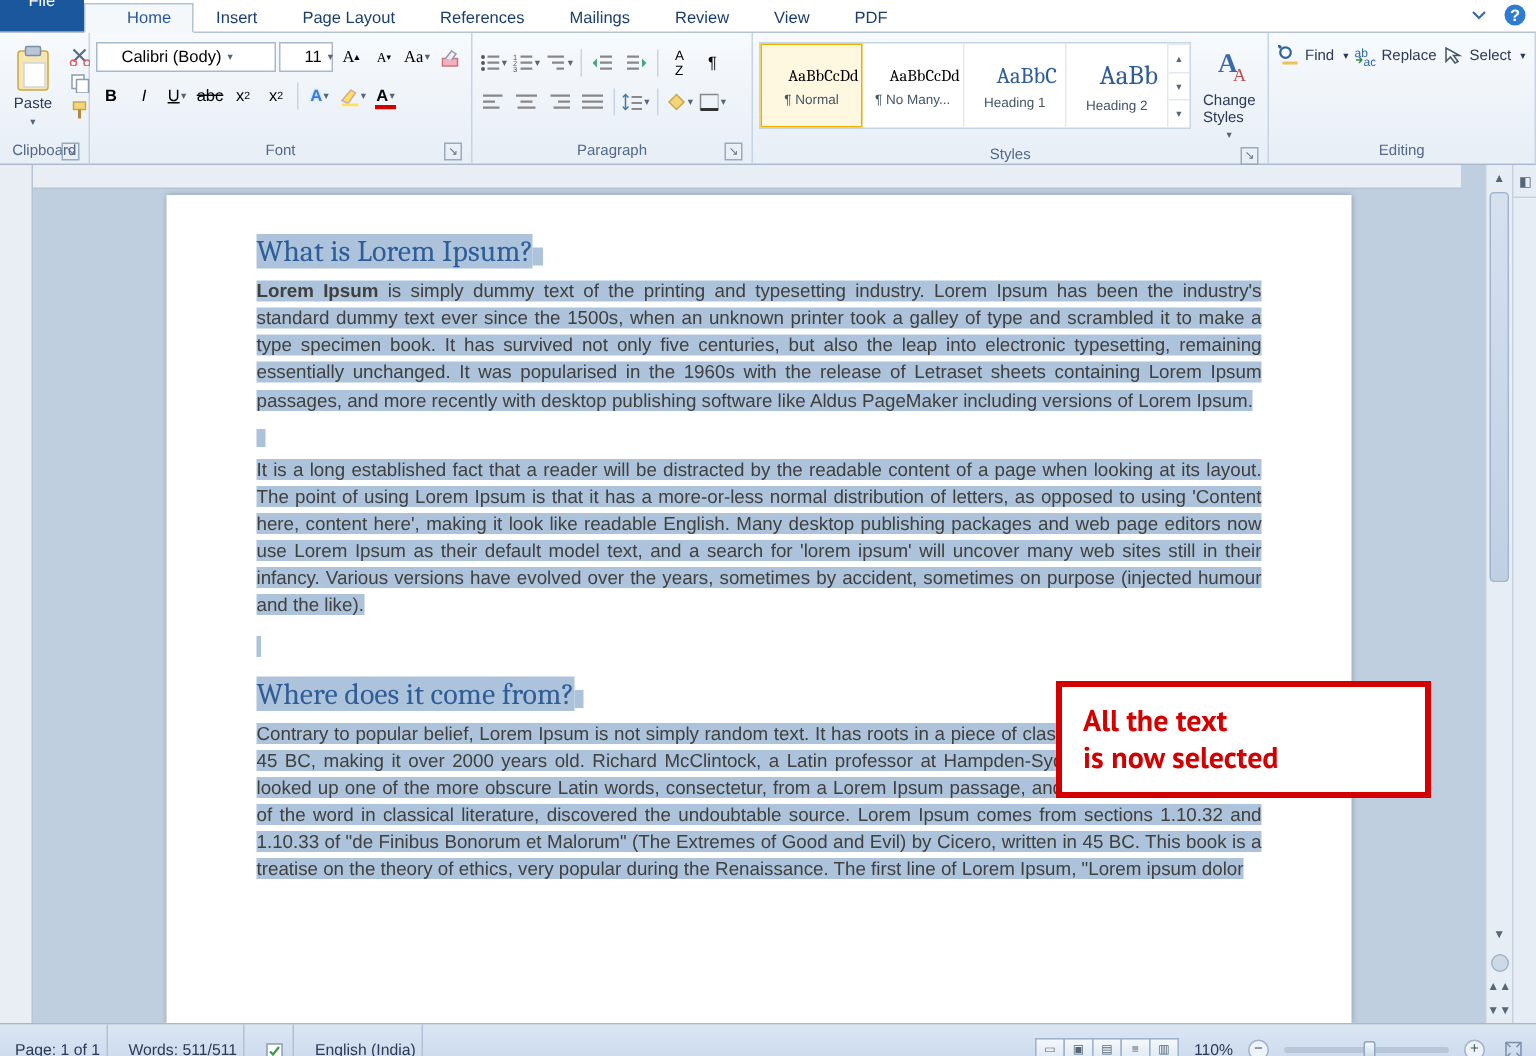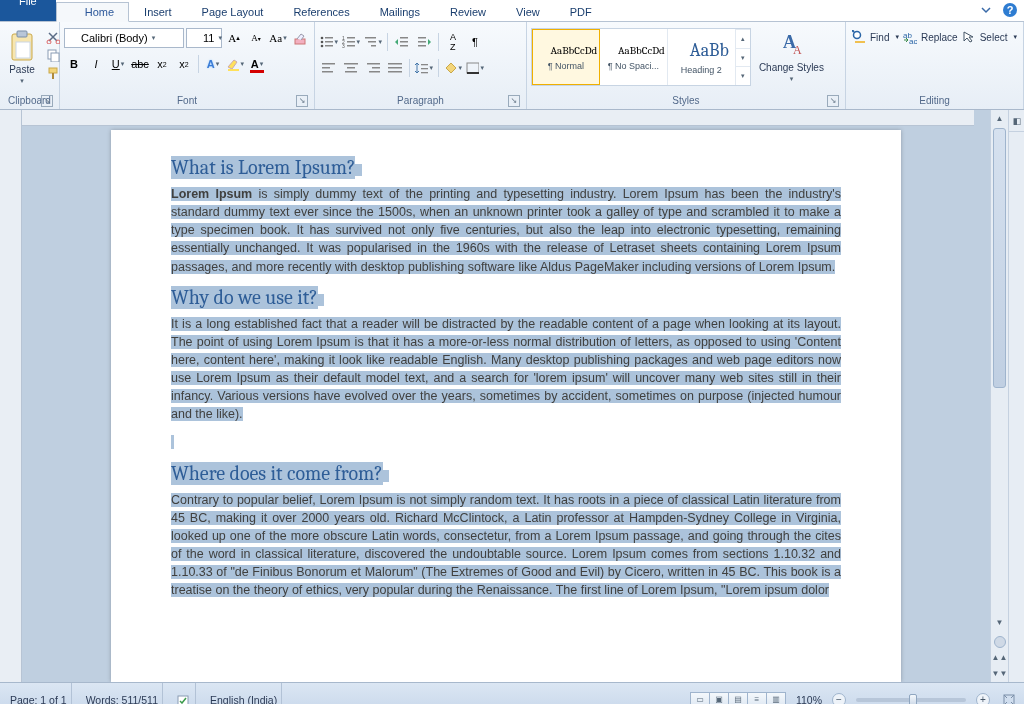--- a/index.html
+++ b/index.html
@@ -301,21 +301,25 @@
 
   <div class="group" style="width:356px">
     <div class="gbody">
       <div class="styles">
         <div class="stylebox sel">
             <span class="prev" style="font-size:11px">AaBbCcDd</span>
             <span class="name">¶ Normal</span>
           </div>
         <div class="stylebox">
             <span class="prev" style="font-size:11px">AaBbCcDd</span>
-            <span class="name">¶ No Spaci...</span>
+            <span class="name">¶ No Many...</span>
+          </div>
+        <div class="stylebox">
+            <span class="prev" style="font-size:15px;color:#2e5d97">AaBbC</span>
+            <span class="name">Heading 1</span>
           </div>
         <div class="stylebox">
             <span class="prev" style="font-size:18px;color:#2e5d97">AaBb</span>
             <span class="name">Heading 2</span>
           </div>
         <div class="more">
             <div>▴</div>
             <div>▾</div>
             <div>▾</div>
           </div>
@@ -369,25 +373,29 @@
   </div>
 </div>
 
 <div class="workspace">
   <div class="rulerV"></div>
   <div class="docarea">
     <div class="rulerH"></div>
     <div class="page">
       <h2><span class="hl">What is Lorem Ipsum?</span></h2><span class="hl">&nbsp;&nbsp;</span>
       <p><span class="hl"><b>Lorem Ipsum</b><span> is simply dummy text of the printing and typesetting industry. Lorem Ipsum has been the industry's standard dummy text ever since the 1500s, when an unknown printer took a galley of type and scrambled it to make a type specimen book. It has survived not only five centuries, but also the leap into electronic typesetting, remaining essentially unchanged. It was popularised in the 1960s with the release of Letraset sheets containing Lorem Ipsum passages, and more recently with desktop publishing software like Aldus PageMaker including  versions of Lorem Ipsum.</span></span></p>
-      <h2><span class="hl">Why do we use it?</span></h2><span class="hl">&nbsp;&nbsp;</span>
+      <span class="hl">&nbsp;&nbsp;</span>
       <p><span class="hl">It is a long established fact that a reader will be distracted by the readable content of a page when looking at its layout. The point of using Lorem Ipsum is that it has a more-or-less normal distribution of letters, as opposed to using 'Content here, content here', making it look like readable English. Many desktop publishing packages and web page editors now use Lorem Ipsum as their default model text, and a search for 'lorem ipsum' will uncover many web sites still in their infancy. Various versions have evolved over the years, sometimes by accident,  sometimes on purpose (injected humour and the like).</span></p>
       <p><span class="hl">&nbsp;</span></p>
       <h2><span class="hl">Where does it come from?</span></h2><span class="hl">&nbsp;&nbsp;</span>
       <p><span class="hl">Contrary to popular belief, Lorem Ipsum is not simply random text. It has roots in a piece of classical Latin literature from 45 BC, making it over 2000 years old. Richard McClintock, a Latin professor at Hampden-Sydney College in Virginia, looked up one of the more obscure Latin words, consectetur, from a Lorem Ipsum passage, and going through the cites of the word in classical literature, discovered the undoubtable source. Lorem Ipsum comes from sections 1.10.32 and 1.10.33 of "de Finibus Bonorum et Malorum" (The Extremes of Good and Evil) by Cicero, written in 45 BC. This book is a treatise on the theory of ethics, very popular during the Renaissance. The first line of Lorem Ipsum, "Lorem ipsum dolor</span></p>
+    </div>
+    <div class="callout">
+      <div>All the text</div>
+      <div>is now selected</div>
     </div>
   </div>
   <div class="scrollV">
     <div class="arrow" style="top:0">▲</div>
     <div class="thumb"></div>
     <div class="arrow" style="bottom:52px">▼</div>
     <div class="circle" style="bottom:34px"></div>
     <div class="dbl" style="bottom:18px">▲▲</div>
     <div class="dbl" style="bottom:2px">▼▼</div>
   </div>

